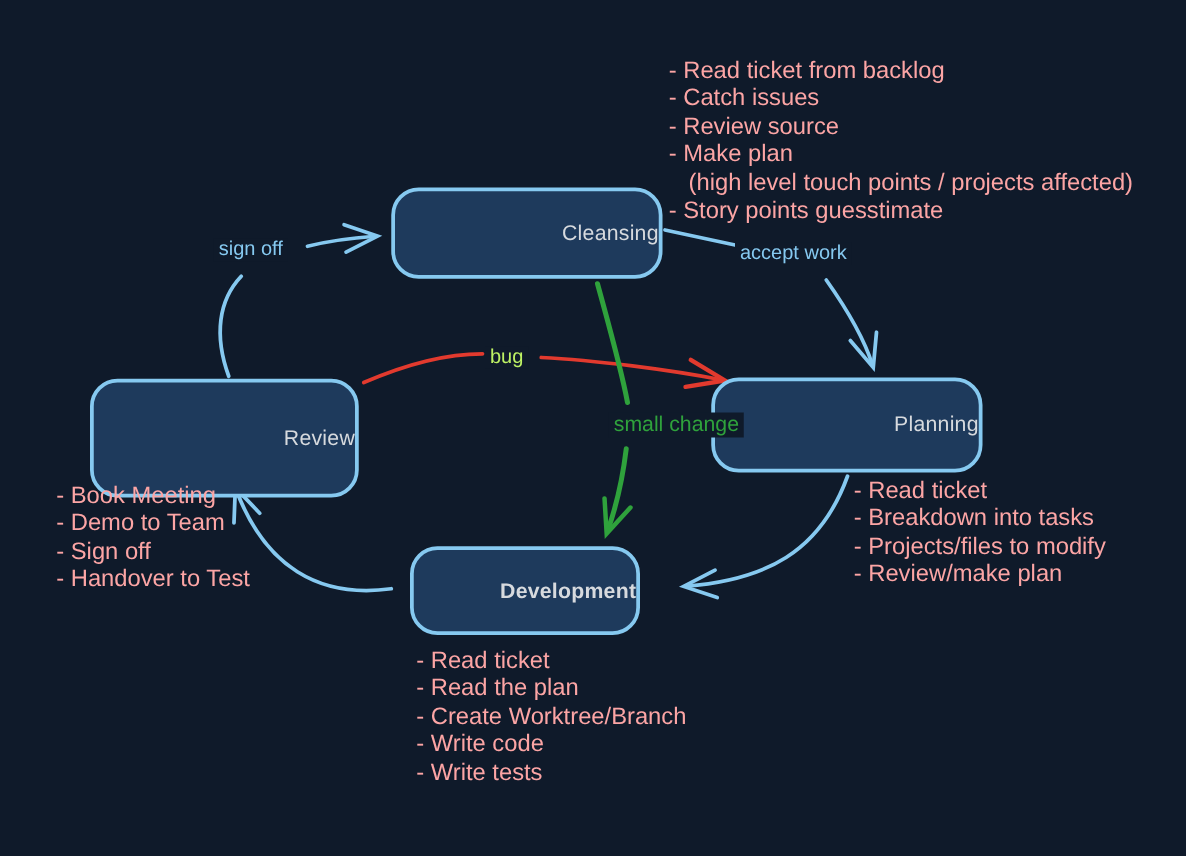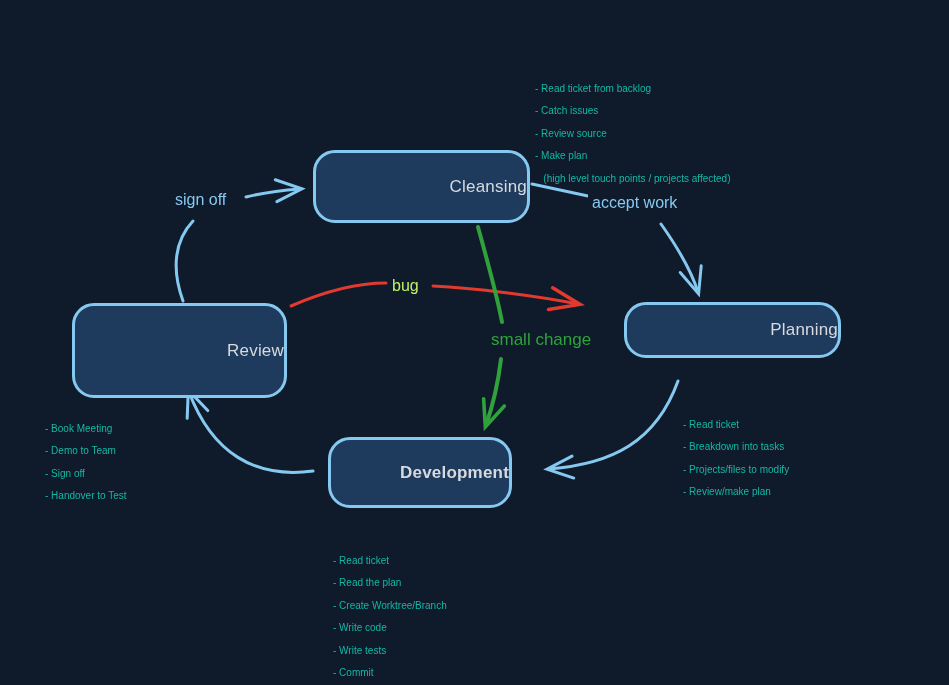--- a/index.html
+++ b/index.html
@@ -29,43 +29,42 @@
     justify-content: flex-end;
   }
   .node-label {
     color: #d7dade;
     font-size: 17px;
     letter-spacing: 0.2px;
   }
   .notes {
     position: absolute;
     z-index: 2;
-    color: #14b8a6;
-    font-size: 10px;
+    color: #fca5a5;
+    font-size: 19px;
     line-height: 22.4px;
-    margin-top: 32px;
   }
   .list-line { white-space: pre; }
   .edge-label {
     position: absolute;
     z-index: 3;
     font-size: 16px;
     background: #0f1a2a;
     padding: 0 4px;
     text-align: center;
   }
   .edge-label.blue  { color: #86c9f0; }
   .edge-label.red   { color: #bef264; }
   .edge-label.green { color: #2fa23c; font-size: 17px; margin-left: 45px; }
   #label-sign-off     { left: 171px; top: 191px; }
   #label-accept-work  { left: 588px; top: 194px; }
   #label-bug          { left: 388px; top: 277px; }
   #label-small-change { left: 442px; top: 330px; }
   #node-cleansing   { left: 313px; top: 150px; width: 217px; height: 73px; }
-  #node-planning    { left: 624px; top: 302px; width: 217px; height: 56px; }
+  #node-planning    { left: 569px; top: 302px; width: 217px; height: 76px; }
   #node-development { left: 328px; top: 437px; width: 184px; height: 71px; font-weight: bold; }
   #node-review      { left: 72px;  top: 303px; width: 215px; height: 95px; }
   #notes-cleansing   { left: 535px; top: 46px;  }
   #notes-planning    { left: 683px; top: 382px; }
   #notes-development { left: 333px; top: 518px; }
   #notes-review      { left: 45px;  top: 386px; }
 </style>
 </head>
 <body>
 
@@ -118,34 +117,34 @@
   <div class="edge-label blue" id="label-accept-work">accept work</div>
   <div class="edge-label red" id="label-bug">bug</div>
   <div class="edge-label green" id="label-small-change">small change</div>
 
   <div class="notes" id="notes-cleansing">
       <div class="list-line">- Read ticket from backlog</div>
       <div class="list-line">- Catch issues</div>
       <div class="list-line">- Review source</div>
       <div class="list-line">- Make plan</div>
       <div class="list-line">   (high level touch points / projects affected)</div>
+      <div class="list-line">- Story points guesstimate</div>
     </div>
   <div class="notes" id="notes-planning">
       <div class="list-line">- Read ticket</div>
       <div class="list-line">- Breakdown into tasks</div>
       <div class="list-line">- Projects/files to modify</div>
       <div class="list-line">- Review/make plan</div>
     </div>
   <div class="notes" id="notes-development">
       <div class="list-line">- Read ticket</div>
       <div class="list-line">- Read the plan</div>
       <div class="list-line">- Create Worktree/Branch</div>
       <div class="list-line">- Write code</div>
       <div class="list-line">- Write tests</div>
-      <div class="list-line">- Commit</div>
     </div>
   <div class="notes" id="notes-review">
       <div class="list-line">- Book Meeting</div>
       <div class="list-line">- Demo to Team</div>
       <div class="list-line">- Sign off</div>
       <div class="list-line">- Handover to Test</div>
     </div>
 
 </div>
 

